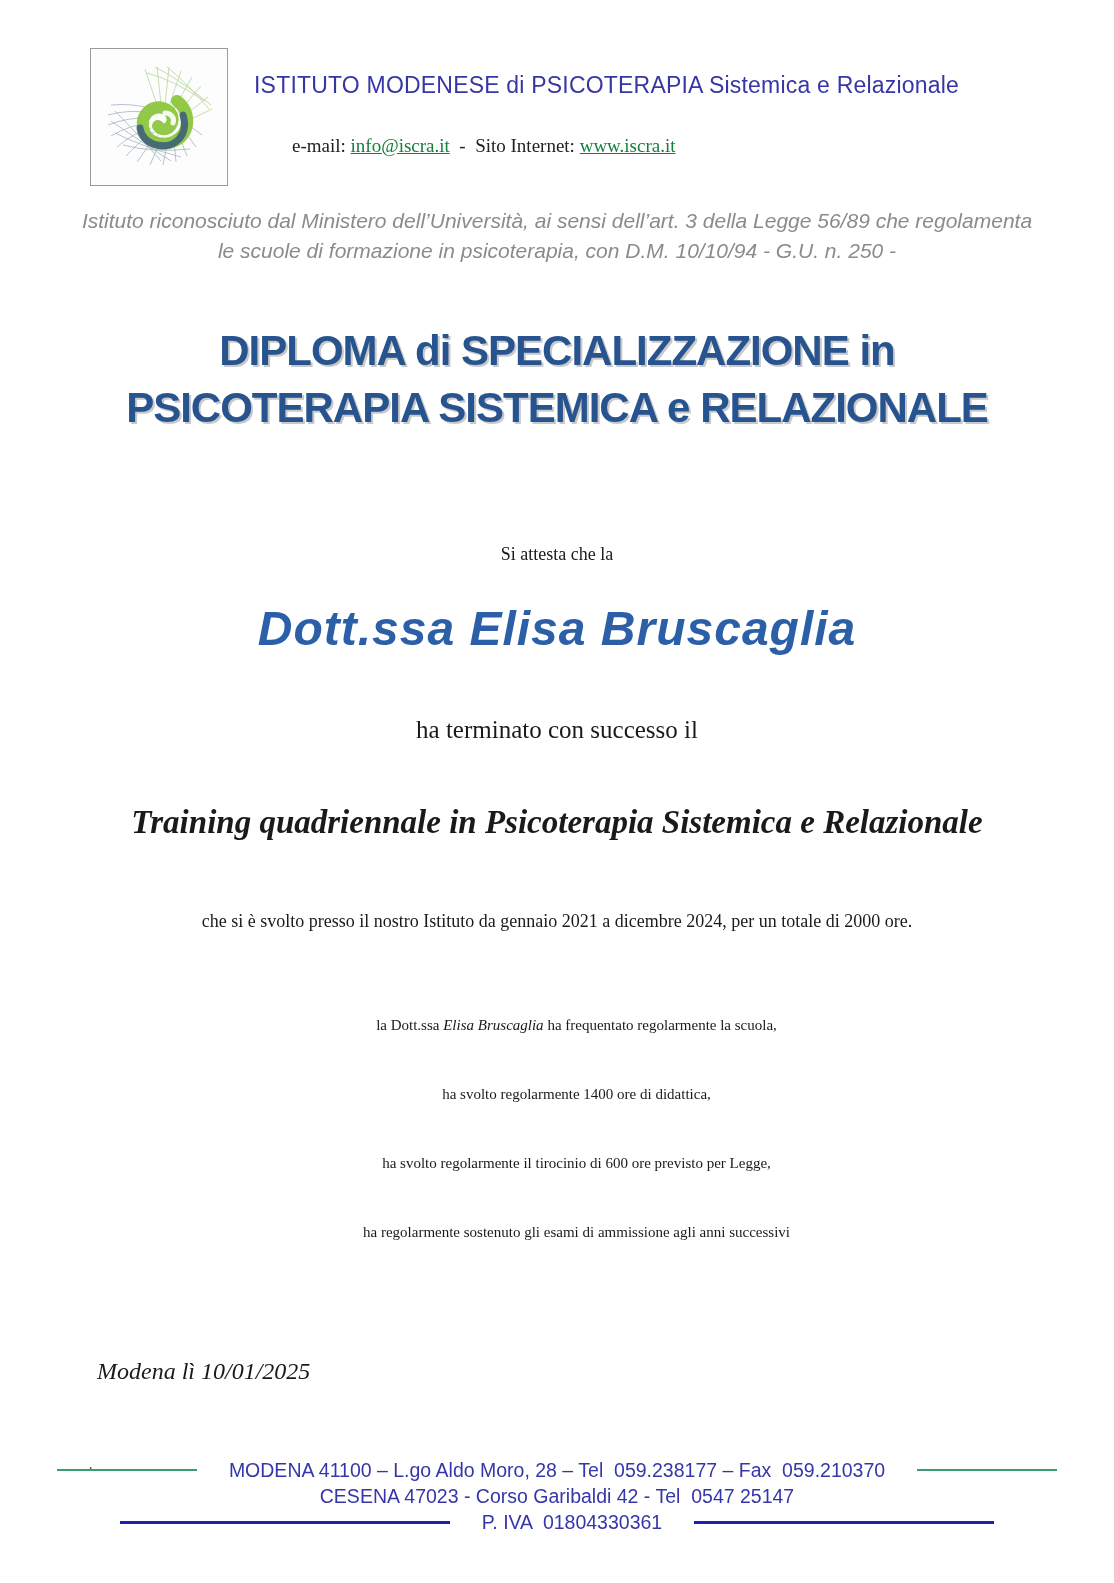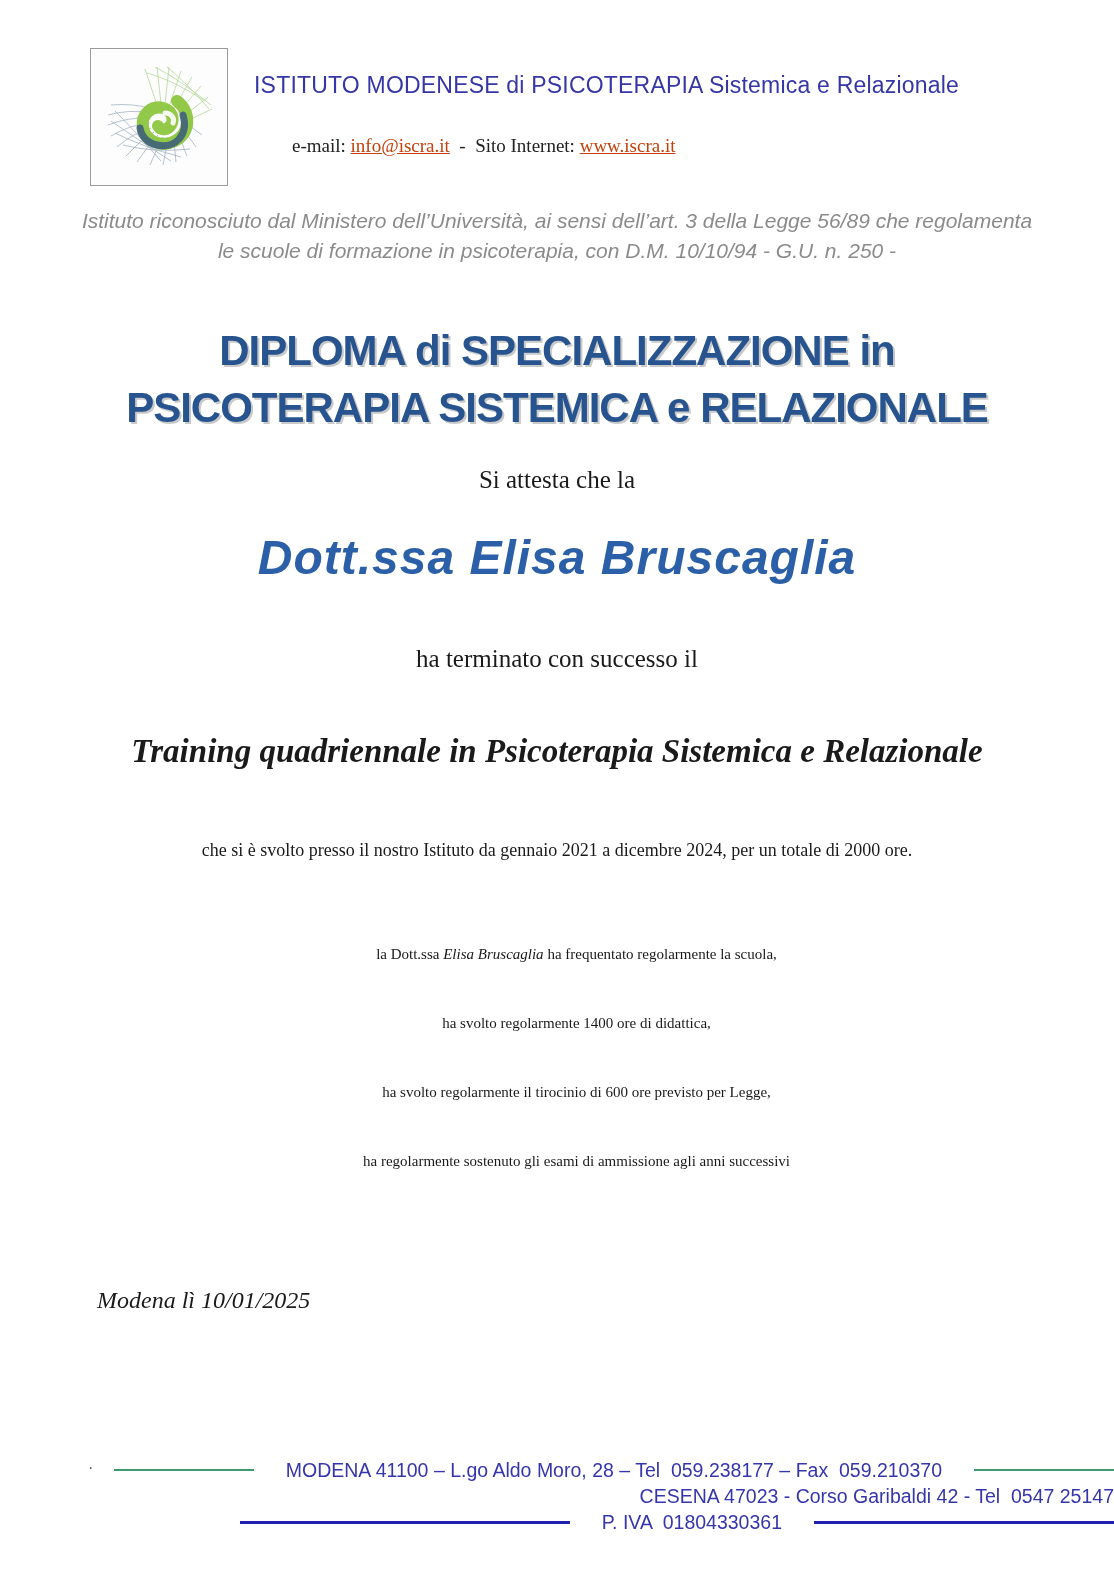--- a/index.html
+++ b/index.html
@@ -19,37 +19,37 @@
   .brand-line { font-family:"Liberation Sans", sans-serif; line-height:1; }
   .brand-line .ltr { font-size:46px; letter-spacing:1px; }
   .ltr.g { color:#2e9e73; }
   .ltr.n { color:#333a9b; }
   .brand-suffix { font-size:25px; color:#333a9b; margin-left:14px; }
   .subtitle {
     margin-top:22px; font-family:"Liberation Sans", sans-serif;
     font-size:23px; color:#3636a6; letter-spacing:.2px;
   }
   .contact { margin-top:14px; font-size:19px; color:#222; }
-  .contact a { color:#c2410c; text-decoration:underline; }
+  .contact a { color:#15803d; text-decoration:underline; }
   
   .accreditation {
     margin-top:20px; text-align:center;
     font-family:"Liberation Sans", sans-serif; font-style:italic;
     font-size:21px; color:#8b8b8b; line-height:1.45;
   }
   
   .diploma-title {
     margin-top:56px; text-align:center;
     font-family:"Liberation Sans", sans-serif; font-weight:bold;
     font-size:42px; color:#27548f; line-height:1.35; letter-spacing:-1px;
     text-shadow:2px 2px 0 #c9c9c9;
   }
   
   .center { text-align:center; }
-  .attest { margin-top:30px; font-size:25px; }
+  .attest { margin-top:108px; font-size:18px; }
   .recipient {
     margin-top:36px; font-family:"Liberation Sans", sans-serif;
     font-weight:bold; font-style:italic; font-size:48px; color:#2b5fa7;
     letter-spacing:1px;
     text-align:center;
   }
   .completed { margin-top:60px; font-size:25px; }
   .course { margin-top:60px; font-weight:bold; font-style:italic; font-size:33px; }
   .period { margin-top:70px; font-size:18px; }
   .details { margin-top:56px; font-size:15px; line-height:1.0;padding-left:39px; }
@@ -57,21 +57,21 @@
   .details .iname { font-style:italic; }
   .dateline {
     margin-top:64px; margin-left:97px; font-style:italic; font-size:24px;
   }
   
   .footer {
     position:absolute; left:0; right:0; bottom:48px;
     font-family:"Liberation Sans", sans-serif; color:#3636ac;
     font-size:19.5px; line-height:26px;
   }
-  .footer-row { display:flex; align-items:center; justify-content:flex-end; }
+  .footer-row { display:flex; align-items:center; justify-content:center; }
   .keep-spaces { white-space:pre-wrap; }
   .rule { display:inline-block; border:none; }
   .rule.green { height:2px; background:#3e9b70; width:140px; }
   .rule.blue  { height:3px; background:#1f1fb0; }
   .rule.m-left  { margin-right:32px; }
   .rule.m-right { margin-left:32px; }
   .footer-bullet {
     position:absolute; left:88px; top:-2px; color:#555; font-size:16px;
   }
 </style>

